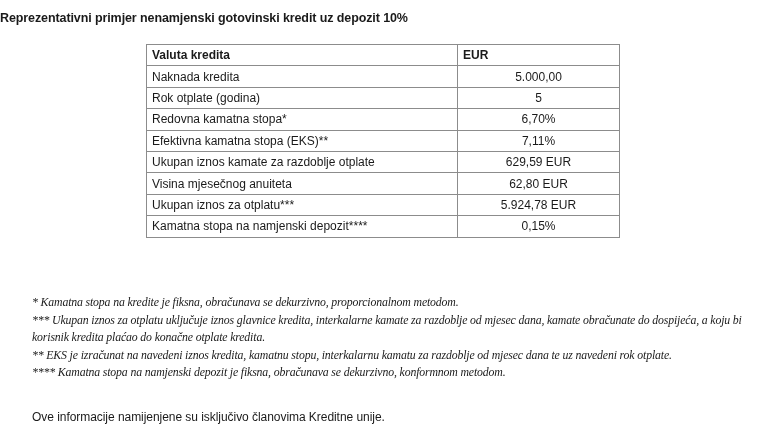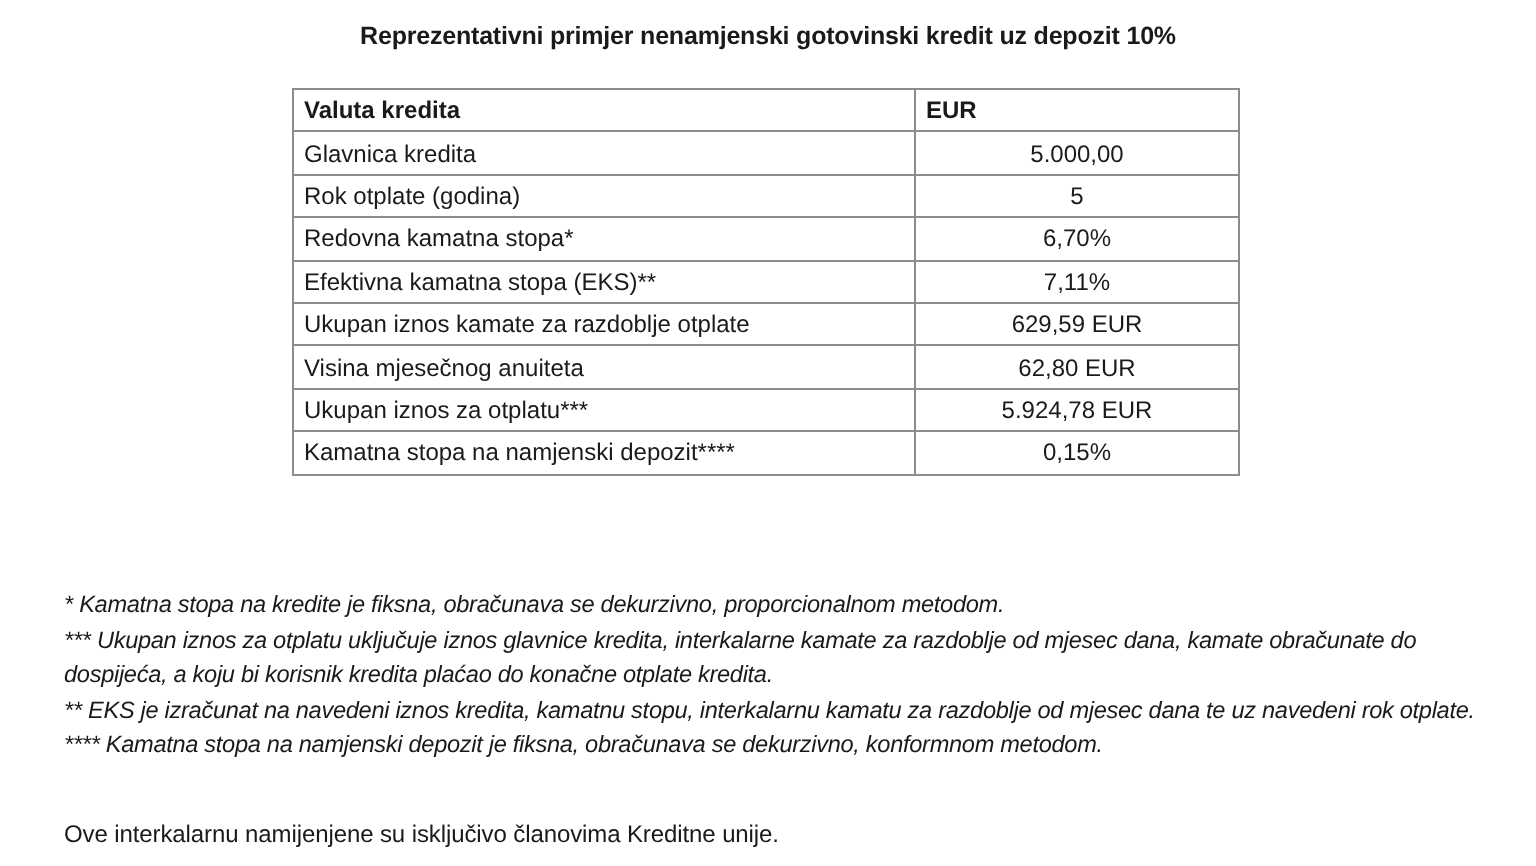--- a/index.html
+++ b/index.html
@@ -2,21 +2,21 @@
 <html><head>
   <meta charset="utf-8">
   <style>
     html, body { margin: 0; padding: 0; background: #ffffff; }
     body {
       width: 768px; height: 433px; position: relative; overflow: hidden;
       font-family: "Liberation Sans", sans-serif; color: #1a1a1a;
     }
     .title {
       position: absolute; top: 11px; left: 0; width: 768px;
-      text-align: center; font-weight: bold; font-size: 12.5px;
+      text-align: left; font-weight: bold; font-size: 12.5px;
       letter-spacing: -0.1px;
     }
     table.loan {
       position: absolute; left: 146px; top: 44px;
       width: 474px; border-collapse: collapse;
       font-size: 12px;
     }
     table.loan td {
       border: 1px solid #8c8c8c; height: 20.4px; padding: 0 5px;
       line-height: 20px; white-space: nowrap;
@@ -24,39 +24,39 @@
     table.loan td.label { width: 300px; }
     table.loan td.value { text-align: center; }
     table.loan tr.head td { font-weight: bold; }
     table.loan tr.head td.value { text-align: left; }
     table.loan { border: 1.5px solid #7a7a7a; padding-left: 48px; }
     .notes {
       position: absolute; left: 32px; top: 294px; width: 720px;
       font-size: 11.8px; font-style: italic; line-height: 17.5px;
       letter-spacing: -0.15px;
     }
-    .notes p { margin: 0; }
+    .notes p { margin: 0; font-family: Liberation Serif, serif; }
     .footer {
       position: absolute; left: 32px; top: 410px;
       font-size: 12px; letter-spacing: -0.05px;
     }
   </style>
 </head>
 <body>
 
 <div class="title">Reprezentativni primjer nenamjenski gotovinski kredit uz depozit 10%</div>
 
 <table class="loan">
   <tbody>
       <tr class="head">
     <td class="label">Valuta kredita</td>
     <td class="value">EUR</td>
   </tr>
   <tr>
-    <td class="label">Glavnica kredita</td>
+    <td class="label">Naknada kredita</td>
     <td class="value">5.000,00</td>
   </tr>
   <tr>
     <td class="label">Rok otplate (godina)</td>
     <td class="value">5</td>
   </tr>
   <tr>
     <td class="label">Redovna kamatna stopa*</td>
     <td class="value">6,70%</td>
   </tr>
@@ -83,13 +83,13 @@
 </tbody>
   </table>
 
 <div class="notes">
   <p>* Kamatna stopa na kredite je fiksna, obračunava se dekurzivno, proporcionalnom metodom.</p>
   <p>*** Ukupan iznos za otplatu uključuje iznos glavnice kredita, interkalarne kamate za razdoblje od mjesec dana, kamate obračunate do dospijeća, a koju bi korisnik kredita plaćao do konačne otplate kredita.</p>
   <p>** EKS je izračunat na navedeni iznos kredita, kamatnu stopu,  interkalarnu kamatu za razdoblje od mjesec dana te uz navedeni rok otplate.</p>
   <p>**** Kamatna stopa na namjenski depozit je fiksna, obračunava se dekurzivno, konformnom metodom.</p>
 </div>
 
-<div class="footer">Ove interkalarnu namijenjene su isključivo članovima Kreditne unije.</div>
+<div class="footer">Ove informacije namijenjene su isključivo članovima Kreditne unije.</div>
 
 </body></html>

